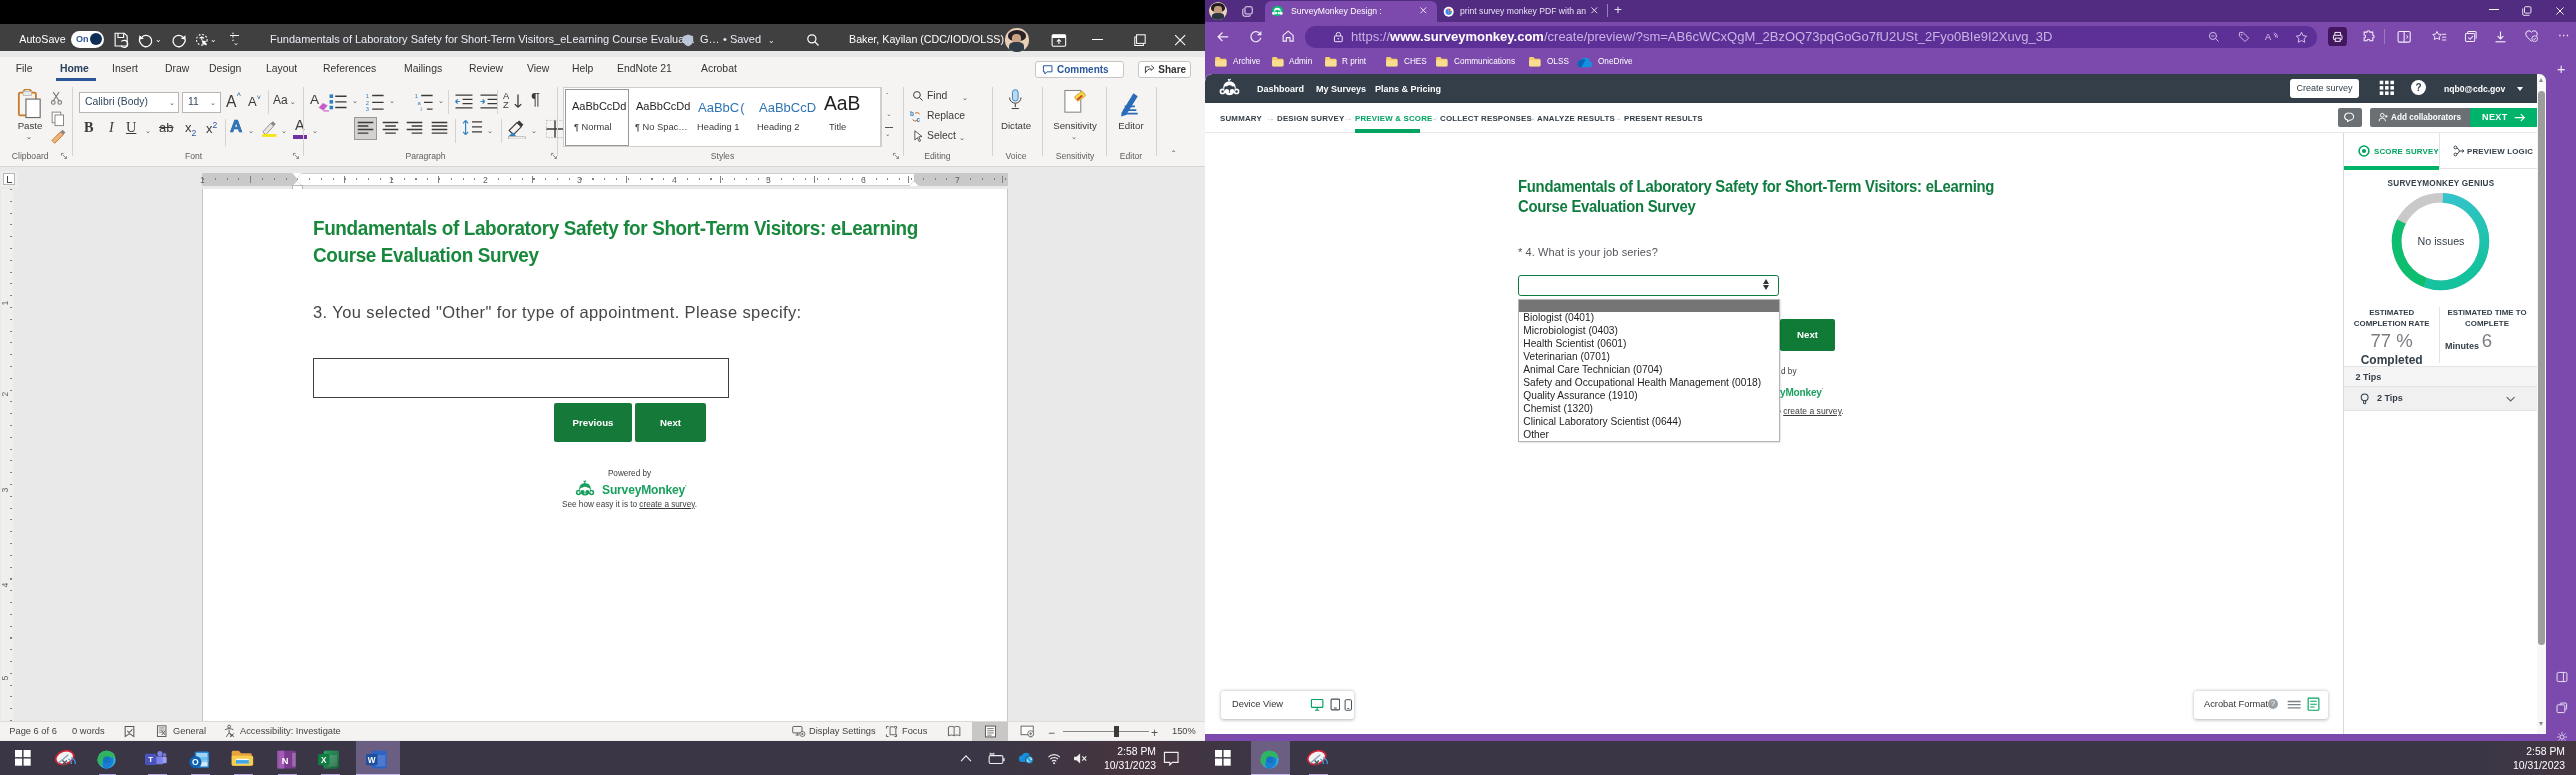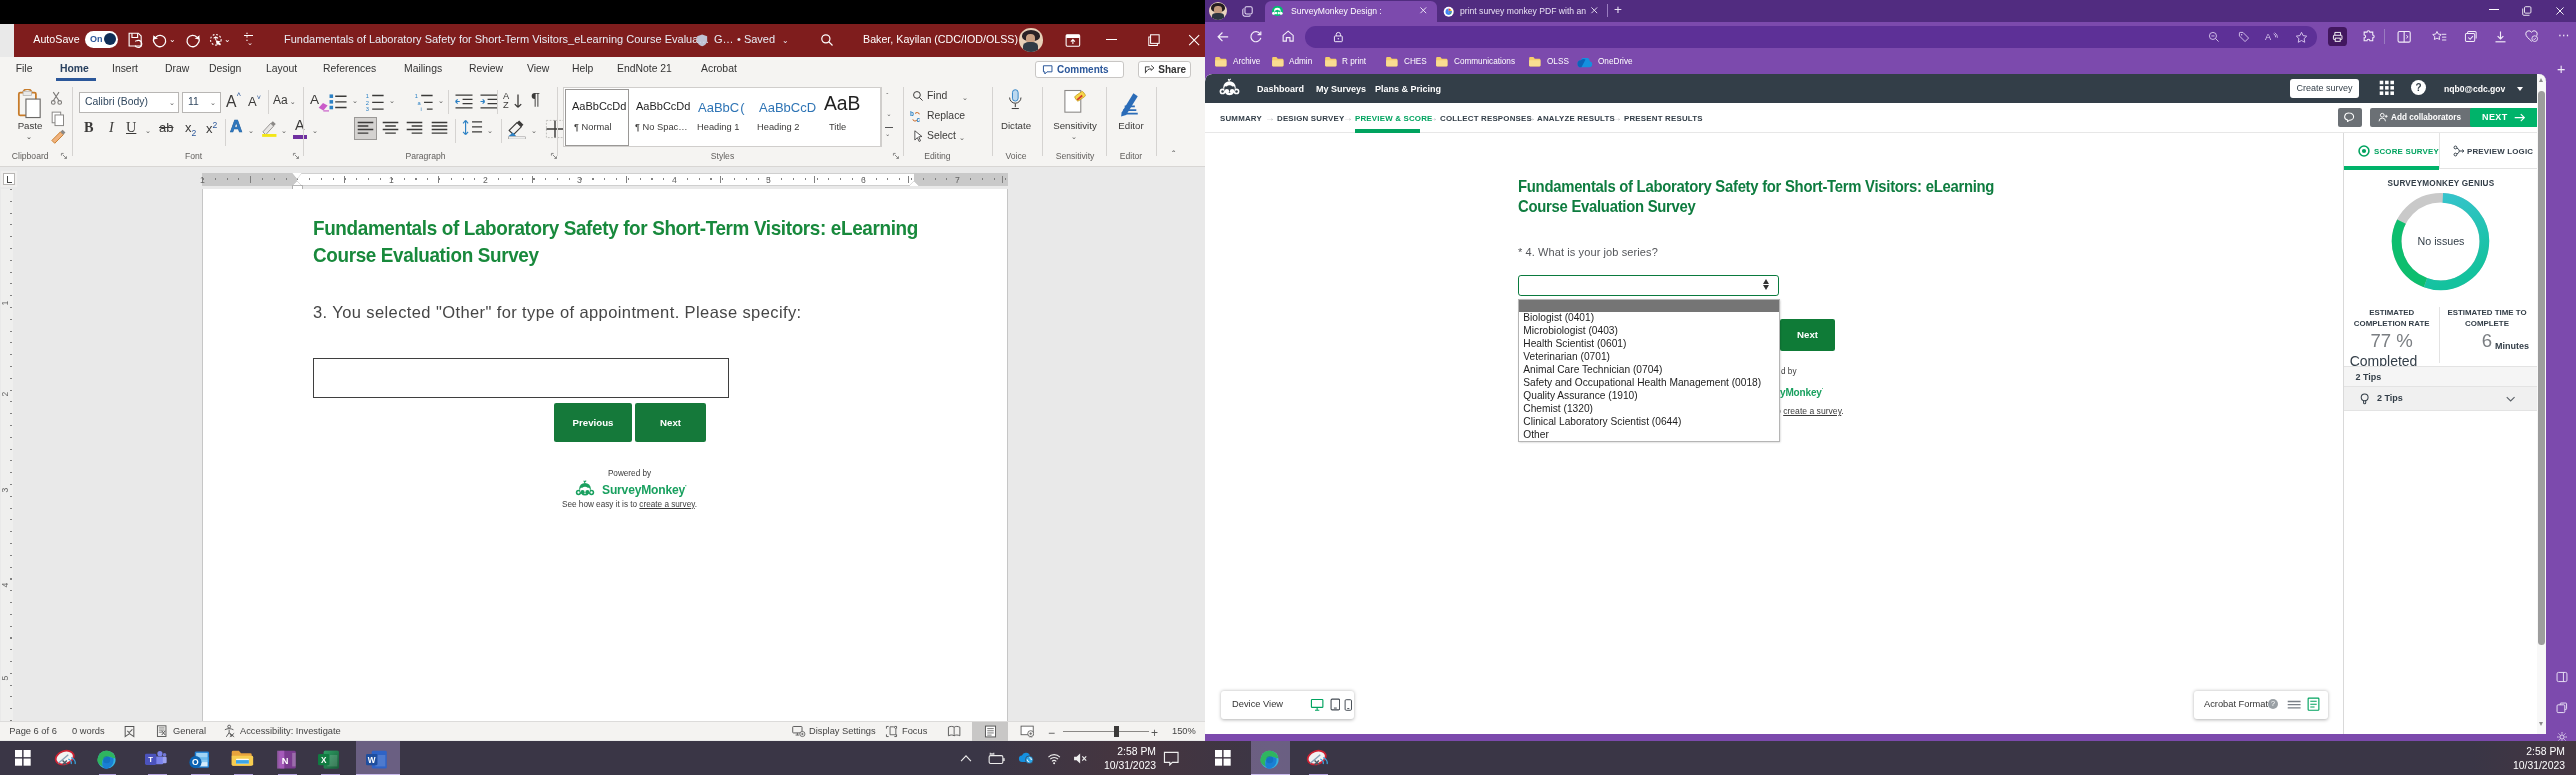--- a/index.html
+++ b/index.html
@@ -1,21 +1,21 @@
 <!DOCTYPE html>
 <html style="font-size:11.4px"><head>
 <meta charset="utf-8">
 <style>
 * { margin:0; padding:0; box-sizing:border-box; }
 html,body { width:2576px; height:776px; overflow:hidden; background:#000; font-family:"Liberation Sans", sans-serif; }
 #root { position:absolute; top:0; left:0; width:2576px; height:776px; }
 .abs { position:absolute; }
 
 #word { position:absolute; left:0; top:0; width:1205px; height:741px; background:#e9e9e9; }
-#wtitle { position:absolute; left:14px; top:24px; width:1205px; height:33px; background:#7f1d1d; color:#fff; }
+#wtitle { position:absolute; left:0; top:24px; width:1205px; height:27px; background:#404040; color:#fff; }
 #wtabs { position:absolute; left:0; top:57px; width:1205px; height:26px; background:#f5f4f2; font-size:10.4px; color:#333; }
 #wribbon { position:absolute; left:0; top:83px; width:1205px; height:84px; background:#f5f4f2; border-bottom:0.7px solid #d8d6d4; }
 #wruler { position:absolute; left:0; top:167px; width:1205px; height:21.5px; background:#e9e9e9; }
 #wdoc { position:absolute; left:0; top:189px; width:1205px; height:532px; background:#e9e9e9; overflow:hidden; }
 #wstatus { position:absolute; left:0; top:721px; width:1205px; height:19.3px; background:#f4f3f1; border-top:0.7px solid #dcdbda; font-size:9.3px; color:#444; }
 .wtab { position:absolute; top:5.7px; }
 .grplabel { position:absolute; top:68px; font-size:8.6px; color:#605e5c; text-align:center; }
 .vsep { position:absolute; top:4.3px; width:0.7px; height:69px; background:#d5d3d1; }
 
 #edge { position:absolute; left:1205px; top:0; width:1371px; height:741px; background:#7c4aad; }
@@ -542,20 +542,21 @@
         </svg>
     <svg class="abs" style="left:76px;top:7.2px;" width="14.3" height="14.3" viewBox="0 0 20 20">
           <path d="M3 9 L10 3 l7 6 v8 h-4.5 v-5 h-5 v5 H3z" fill="none" stroke="#f3eef9" stroke-width="1.6"></path>
         </svg>
     <div class="abs" style="left:100px;top:4.3px;width:1012px;height:21.5px;background:#5d3097;border-radius:10.7px;">
       <svg class="abs" style="left:28px;top:5px;" width="10.7" height="11.4" viewBox="0 0 15 16">
             <rect x="2" y="7" width="11" height="8" rx="1" fill="none" stroke="#efe9f7" stroke-width="1.4"></rect>
             <path d="M4.5 7 V5 a3 3 0 0 1 6 0 v2" fill="none" stroke="#efe9f7" stroke-width="1.4"></path>
             <circle cx="7.5" cy="11" r="1.1" fill="#efe9f7"></circle>
           </svg>
+      <div class="abs" style="left:46px;top:2.9px;font-size:13px;color:#c9b3e4;white-space:nowrap;">https://<span style="color:#fff;font-weight:bold;">www.surveymonkey.com</span>/create/preview/?sm=AB6cWCxQgM_2BzOQ73pqGoGo7fU2USt_2Fyo0BIe9I2Xuvg_3D</div>
       <svg class="abs" style="left:903px;top:5px;" width="12" height="12" viewBox="0 0 17 17">
             <circle cx="7" cy="7" r="5" fill="none" stroke="#d9c8ee" stroke-width="1.3"></circle>
             <path d="M10.7 10.7 L15 15 M4.8 7 h4.4" stroke="#d9c8ee" stroke-width="1.3"></path>
           </svg>
       <svg class="abs" style="left:933px;top:5px;" width="12" height="12" viewBox="0 0 17 17">
             <path d="M2 7 V3 a1 1 0 0 1 1-1 h4 l8 8 -5 5z" fill="none" stroke="#d9c8ee" stroke-width="1.3"></path>
             <circle cx="5.2" cy="5.2" r="1" fill="#d9c8ee"></circle>
           </svg>
       <svg class="abs" style="left:960px;top:5px;" width="13.6" height="12" viewBox="0 0 19 17">
             <text x="0" y="13" font-size="13" fill="#d9c8ee">A</text>
@@ -788,22 +789,22 @@
         <circle cx="69" cy="69" r="61" fill="none" stroke="#c9c9c9" stroke-width="13.5"></circle>
         <path d="M 72.2 8.1 A 61 61 0 1 1 48.1 126.3" fill="none" stroke="url(#tealg)" stroke-width="13.5"></path>
         <path d="M 48.1 126.3 A 61 61 0 0 1 14.6 41.3" fill="none" stroke="#0dbe6e" stroke-width="13.5"></path>
       </svg>
       <div class="abs" style="left:0;top:102px;width:194px;text-align:center;font-size:10.7px;color:#333e48;">No issues</div>
       <div class="abs" style="left:95px;top:174px;width:0.7px;height:56px;background:#e3e3e3;"></div>
       <div class="abs" style="left:5.7px;top:175px;width:84px;text-align:center;font-size:7.9px;font-weight:bold;color:#333e48;line-height:10.7px;">ESTIMATED COMPLETION RATE</div>
       <div class="abs" style="left:101px;top:175px;width:84px;text-align:center;font-size:7.9px;font-weight:bold;color:#333e48;line-height:10.7px;">ESTIMATED TIME TO COMPLETE</div>
       <div class="abs" style="left:5.7px;top:197px;width:84px;text-align:center;font-size:18.6px;color:#7a7e82;">77 %</div>
       <div class="abs" style="left:101px;top:197px;width:84px;text-align:center;font-size:18.6px;color:#7a7e82;">6</div>
-      <div class="abs" style="left:5.7px;top:220px;width:84px;text-align:left;font-size:14px;font-weight:normal;color:#333e48;">Completed</div>
-      <div class="abs" style="left:101px;top:208px;width:84px;text-align:right;font-size:9px;font-weight:bold;color:#333e48;">Minutes</div>
+      <div class="abs" style="left:5.7px;top:220px;width:84px;text-align:center;font-size:12px;font-weight:bold;color:#333e48;">Completed</div>
+      <div class="abs" style="left:101px;top:208px;width:84px;text-align:left;font-size:9px;font-weight:bold;color:#333e48;">Minutes</div>
       <div class="abs" style="left:0;top:233px;width:194px;height:21px;background:#f5f5f5;border-top:0.7px solid #e3e3e3;border-bottom:0.7px solid #e3e3e3;">
         <span class="abs" style="left:11.4px;top:5px;font-size:9px;font-weight:bold;color:#333e48;">2 Tips</span>
       </div>
       <div class="abs" style="left:0;top:254px;width:194px;height:23.6px;background:#f0f0f0;border-bottom:0.7px solid #e3e3e3;">
         <svg class="abs" style="left:15.7px;top:5.7px;" width="9.3" height="13" viewBox="0 0 13 18">
               <circle cx="6.5" cy="6" r="4.8" fill="none" stroke="#333e48" stroke-width="1.4"></circle>
               <path d="M5 10.5 v3 a1.5 1.5 0 0 0 3 0 v-3" fill="none" stroke="#333e48" stroke-width="1.4"></path>
             </svg>
         <span class="abs" style="left:33px;top:6.4px;font-size:9px;font-weight:bold;color:#333e48;">2 Tips</span>
         <svg class="abs" style="left:162px;top:8.6px;" width="9.3" height="6.4" viewBox="0 0 13 9">

